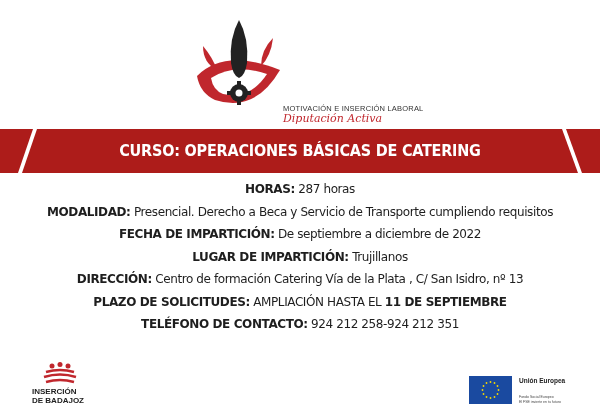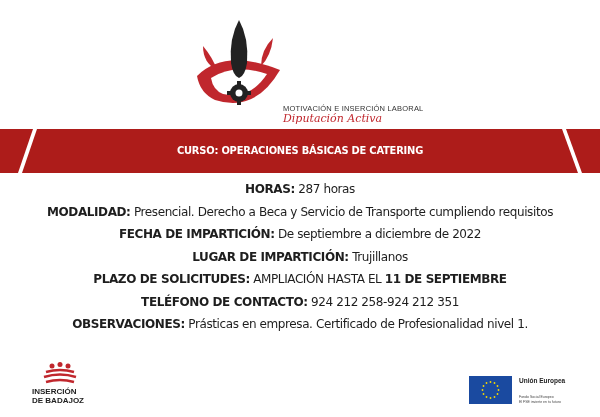--- a/index.html
+++ b/index.html
@@ -6,21 +6,21 @@
   html, body { width:600px; height:417px; background:#ffffff; overflow:hidden; }
   body { font-family: "Liberation Sans", "DejaVu Sans", sans-serif; color:#1e1e1e; position:relative; }
 
   .logo { position:absolute; left:195px; top:18px; width:230px; height:100px; }
   .logo-word { position:absolute; left:85px; top:36px; font-size:42px; font-weight:bold; color:#2a2a2a; letter-spacing:-1px; line-height:1; }
   .logo-sub { position:absolute; left:88px; top:86px; font-size:7.5px; color:#333; letter-spacing:0.2px; white-space:nowrap; }
   .logo-tag { position:absolute; left:88px; top:94px; font-size:11px; color:#c0272d; font-style:italic; font-family:"DejaVu Serif", serif; white-space:nowrap; }
 
   .banner { position:absolute; left:0; top:129px; width:600px; height:44px; background:#ad1c1a; }
   .banner svg { position:absolute; left:0; top:0; }
-  .banner-title { position:absolute; left:0; right:0; top:0; height:44px; line-height:44px; text-align:center; color:#fff; font-size:11px; font-weight:bold; font-family:"DejaVu Sans Condensed","DejaVu Sans",sans-serif; letter-spacing:-0.2px; }
+  .banner-title { position:absolute; left:0; right:0; top:0; height:44px; line-height:44px; text-align:center; color:#fff; font-size:16px; font-weight:bold; font-family:"DejaVu Sans Condensed","DejaVu Sans",sans-serif; letter-spacing:-0.2px; }
 
   .info { position:absolute; left:0; top:178px; width:600px; }
   .row { height:22.5px; line-height:22.5px; text-align:center; font-size:12px; white-space:nowrap; font-family:"DejaVu Sans", sans-serif; letter-spacing:-0.4px; }
   .row .lbl { font-weight:bold; }
   .row .val { font-weight:normal;text-align:center; }
   .row .emph { font-weight:bold; }
 
   .dip { position:absolute; left:28px; top:362px; width:60px; height:50px; }
   .dip-t1 { position:absolute; left:4px; top:25px; font-size:8px; font-weight:bold; color:#222; white-space:nowrap; }
   .dip-t2 { position:absolute; left:4px; top:34px; font-size:8px; font-weight:bold; color:#222; white-space:nowrap; }
@@ -59,23 +59,23 @@
     <polygon points="562,0 566,0 582,44 578,44" fill="#fff"></polygon>
   </svg>
   <div class="banner-title">CURSO: OPERACIONES BÁSICAS DE CATERING</div>
 </div>
 
 <div class="info">
   <div class="row"><span class="lbl">HORAS:</span><span class="val"> 287 horas</span></div>
   <div class="row"><span class="lbl">MODALIDAD:</span><span class="val"> Presencial. Derecho a Beca y Servicio de Transporte cumpliendo requisitos</span></div>
   <div class="row"><span class="lbl">FECHA DE IMPARTICIÓN:</span><span class="val"> De septiembre a diciembre de 2022</span></div>
   <div class="row"><span class="lbl">LUGAR DE IMPARTICIÓN:</span><span class="val"> Trujillanos</span></div>
+  <div class="row"><span class="lbl">DIRECCIÓN:</span><span class="val"> Centro de formación Catering Vía de la Plata ,  C/ San Isidro, nº 13</span></div>
   <div class="row"><span class="lbl">PLAZO DE SOLICITUDES:</span><span class="val"> AMPLIACIÓN HASTA EL </span><span class="emph">11 DE SEPTIEMBRE</span></div>
   <div class="row"><span class="lbl">TELÉFONO DE CONTACTO:</span><span class="val"> 924 212 258-924 212 351</span></div>
-  <div class="row"><span class="lbl">OBSERVACIONES:</span><span class="val">  Prásticas en empresa. Certificado de Profesionalidad nivel 1.</span></div>
 </div>
 
 <div class="dip">
   <svg width="40" height="24" viewBox="0 0 40 24" style="position:absolute;left:12px;top:0;">
     <circle cx="12" cy="4" r="2.5" fill="#c0272d"></circle>
     <circle cx="20" cy="2.5" r="2.5" fill="#c0272d"></circle>
     <circle cx="28" cy="4" r="2.5" fill="#c0272d"></circle>
     <path d="M6 10 Q20 6 34 10" stroke="#c0272d" stroke-width="2.5" fill="none"></path>
     <path d="M4 15 Q20 10 36 15" stroke="#c0272d" stroke-width="2.5" fill="none"></path>
     <path d="M6 20 Q20 16 34 20" stroke="#c0272d" stroke-width="2.5" fill="none"></path>

